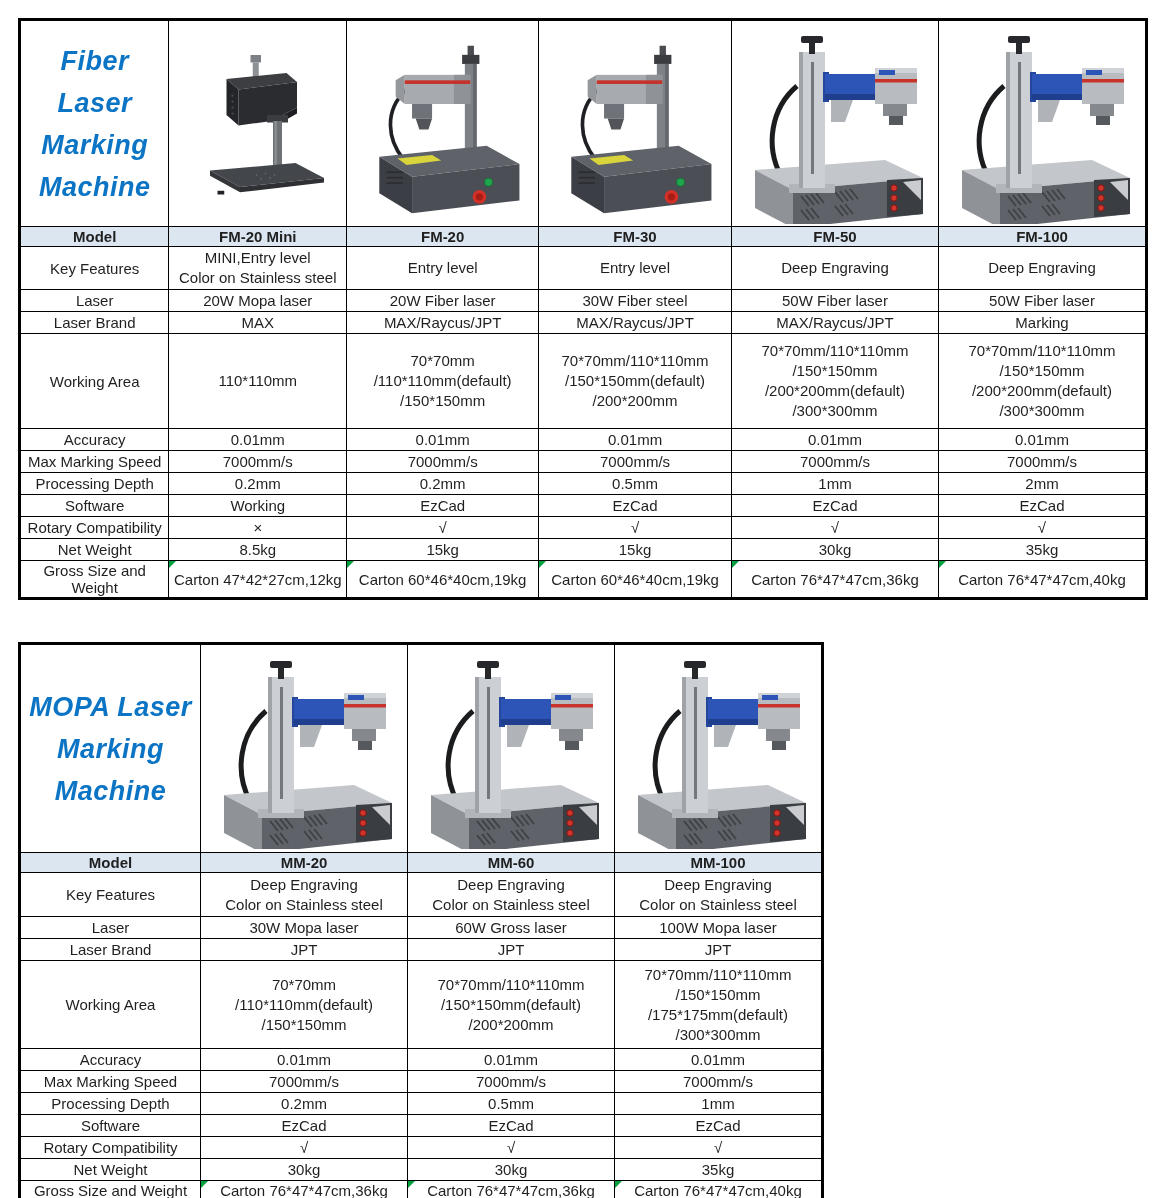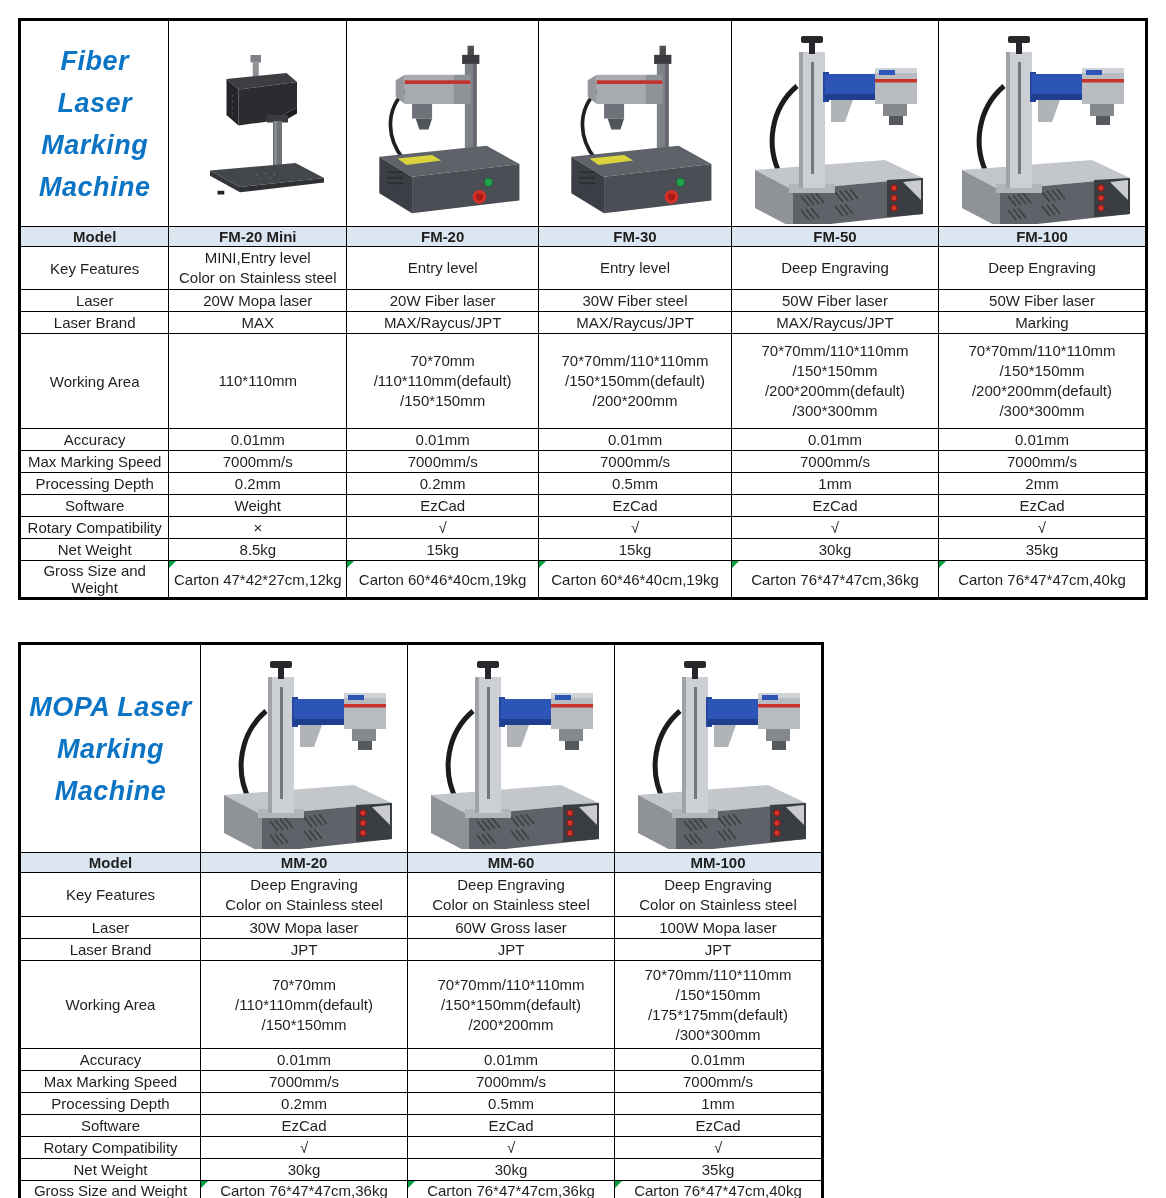--- a/index.html
+++ b/index.html
@@ -242,21 +242,21 @@
     <tr class="r-std">
       <td>Processing Depth</td>
       <td>0.2mm</td>
       <td>0.2mm</td>
       <td>0.5mm</td>
       <td>1mm</td>
       <td>2mm</td>
     </tr>
     <tr class="r-std">
       <td>Software</td>
-      <td>Weight</td>
+      <td>Working</td>
       <td>EzCad</td>
       <td>EzCad</td>
       <td>EzCad</td>
       <td>EzCad</td>
     </tr>
     <tr class="r-std">
       <td>Rotary Compatibility</td>
       <td>×</td>
       <td>√</td>
       <td>√</td>

